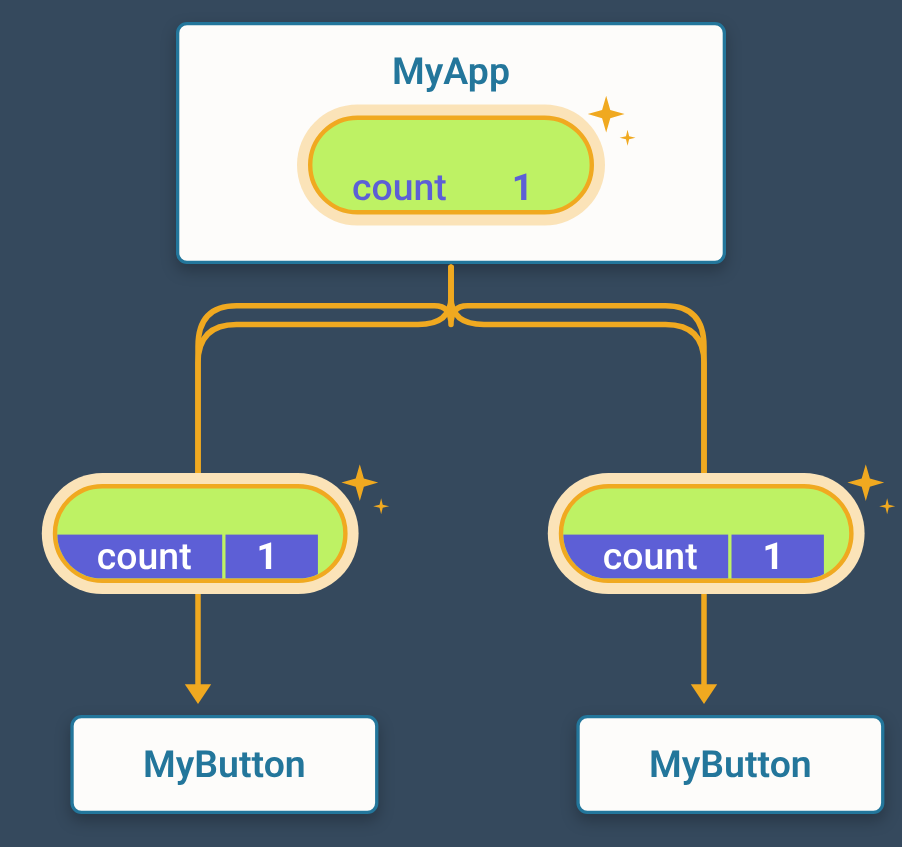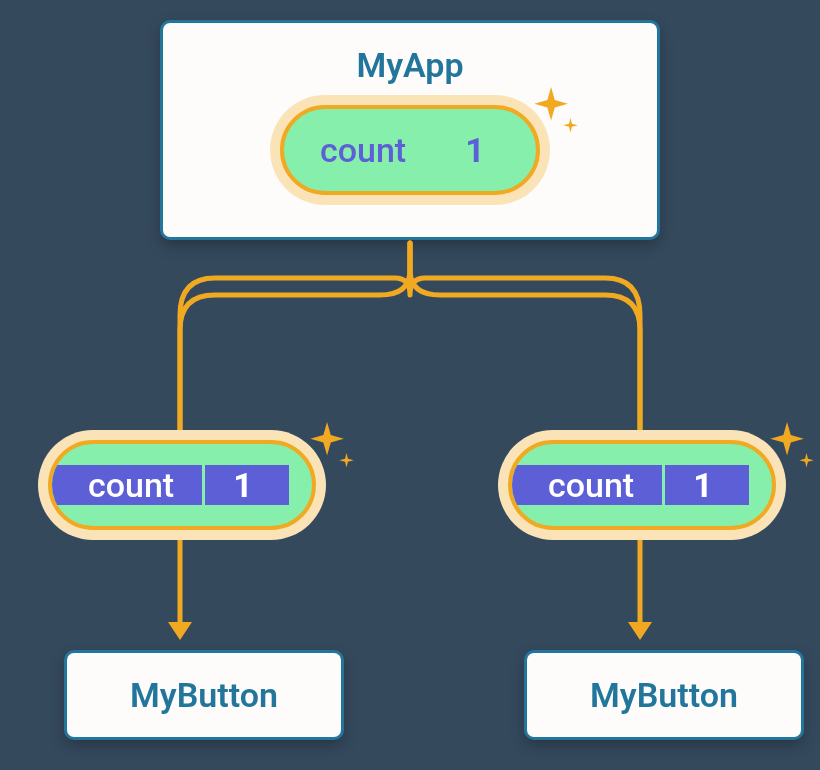--- a/index.html
+++ b/index.html
@@ -39,26 +39,26 @@
   }
   .pill-glow {
     position: absolute;
     inset: -10px;
     border-radius: 60px;
     background: #fbe3b8;
   }
   .pill {
     position: relative;
     display: flex;
-    align-items: center;
+    align-items: flex-end;
     height: 90px;
     border-radius: 50px;
     overflow: hidden;
     border: 4px solid #f0a920;
-    background: #86efac;
+    background: #bef264;
   }
   .pill.purple .pill-label,
   .pill.purple .pill-value {
     background: #5d5fd6;
     color: #fff;
   }
   .pill.purple .pill-divider {
     background: #ffe5b3;
   }
   .pill-label {

